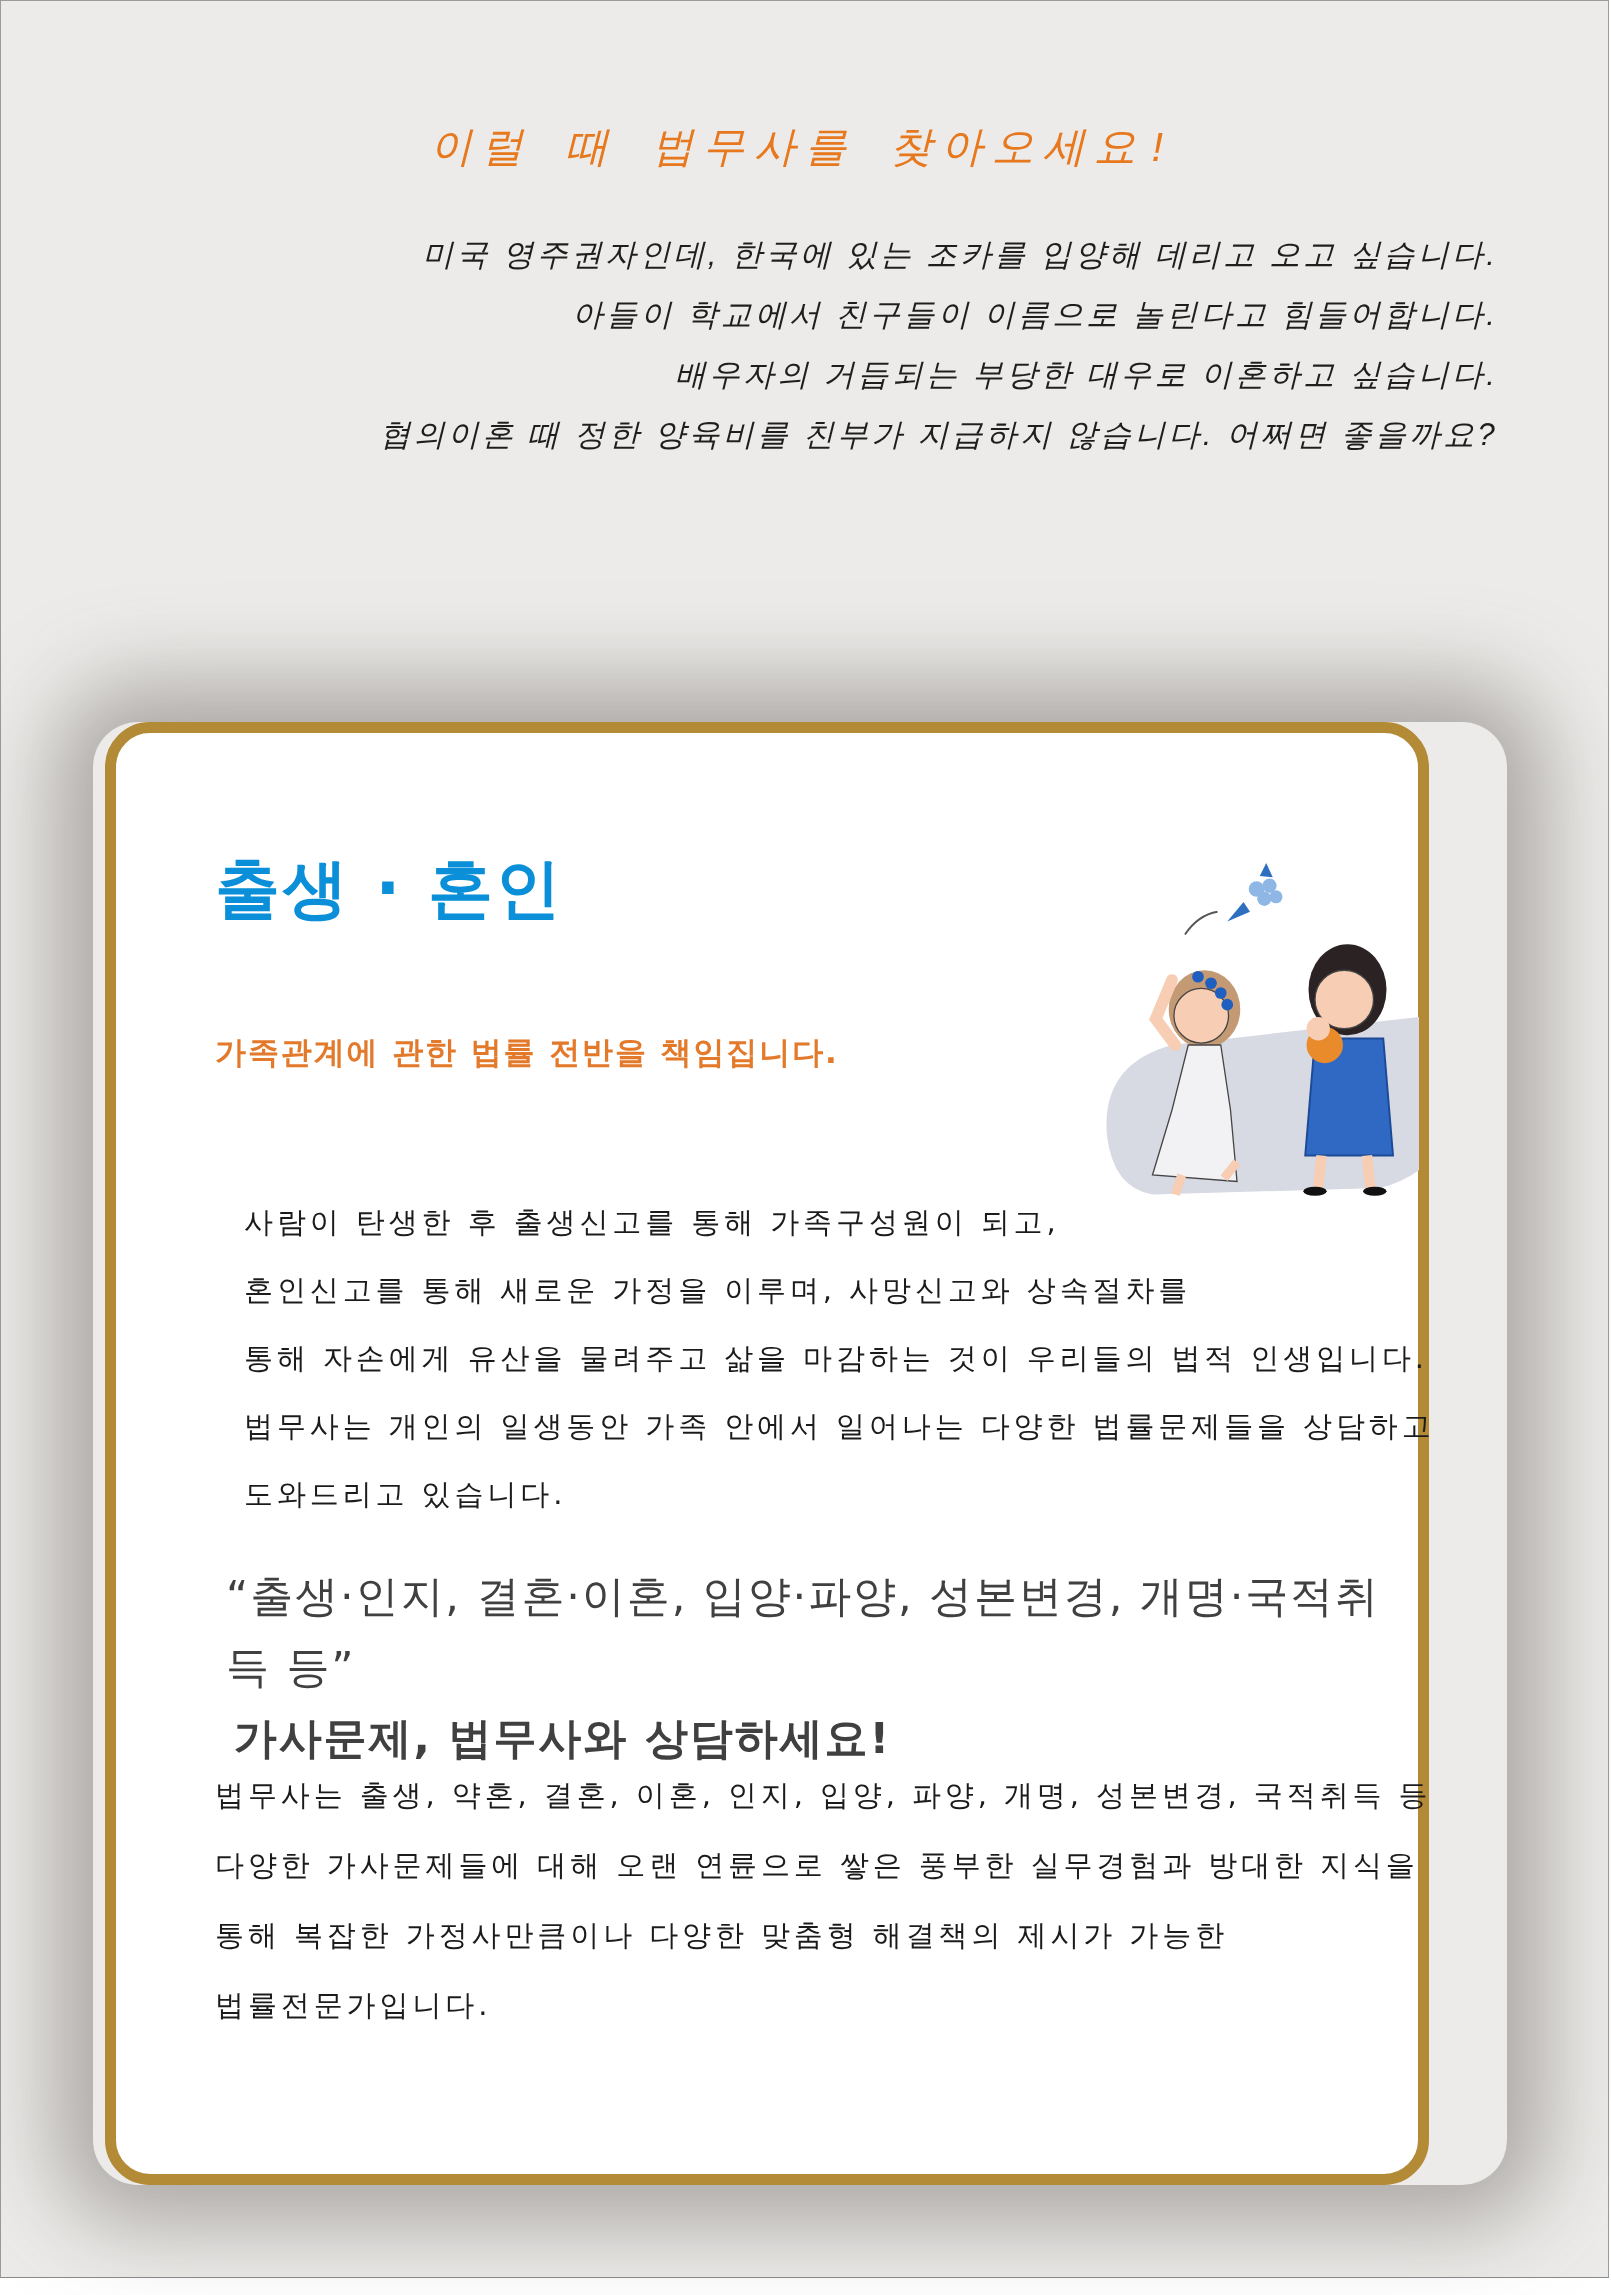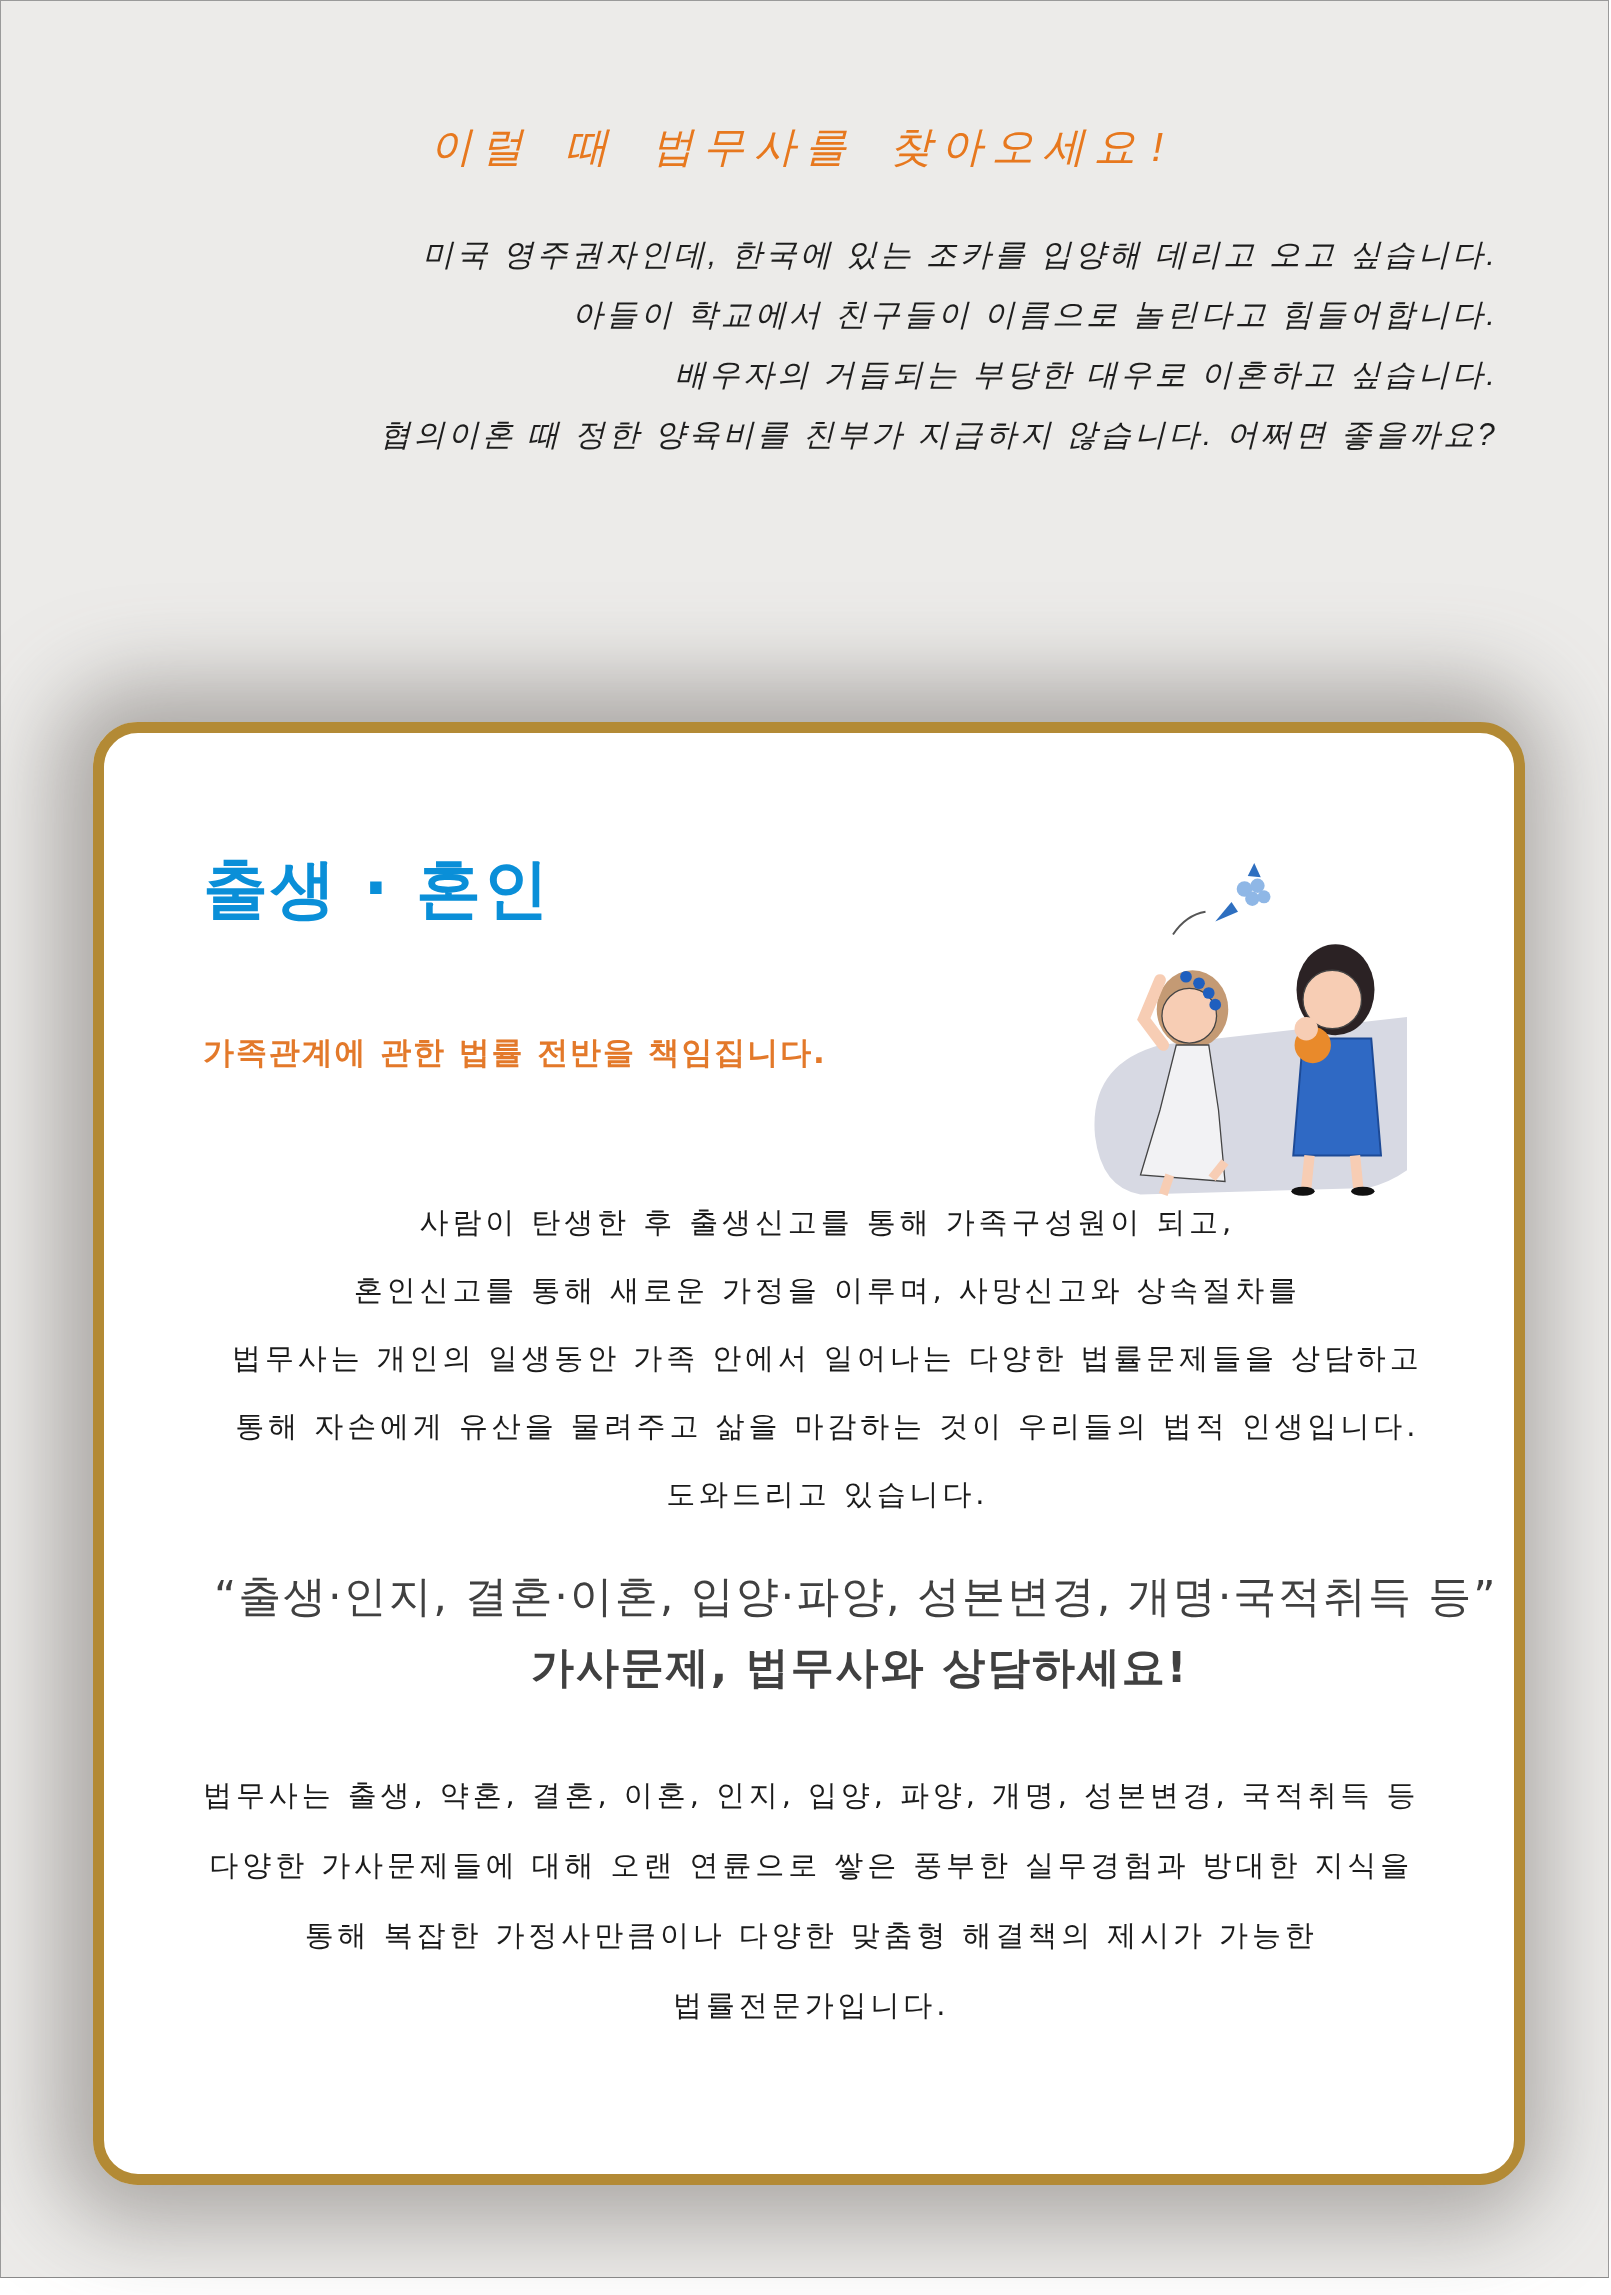--- a/index.html
+++ b/index.html
@@ -29,24 +29,23 @@
       font-size: 31px; line-height: 60px; letter-spacing: 3.2px;
       font-style: italic;
     }
     .cases div { white-space: nowrap; }
     .card-shadow {
       position: absolute; left: 92px; top: 721px; width: 1414px; height: 1463px;
       border-radius: 45px;
       box-shadow: 0 0 84px 39px rgba(120,115,112,0.55);
     }
     .card {
-      position: absolute; left: 92px; top: 721px; width: 1432px; height: 1463px;
+      position: absolute; left: 104px; top: 721px; width: 1324px; height: 1463px;
       box-sizing: border-box; border: 11.7px solid #b38a35; border-radius: 45px;
       background: #ffffff;
-      text-align: center;
     }
     .section-title {
       position: absolute; left: 99px; top: 114px;
       color: #0a8fd8; font-weight: bold; font-size: 65px; letter-spacing: 2.6px;
       line-height: 84px;
     }
     .lead {
       position: absolute; left: 99px; top: 296px;
       color: #e3792a; font-weight: bold; font-size: 31px; line-height: 47px;
       letter-spacing: 1.9px;
@@ -127,22 +126,22 @@
           <path d="M350 470 L345 520 M420 470 L425 520" stroke="#f7cdb4" stroke-width="16"></path>
           <ellipse cx="340" cy="525" rx="18" ry="7" fill="#111"></ellipse>
           <ellipse cx="432" cy="525" rx="18" ry="7" fill="#111"></ellipse>
         </g>
       </svg>
     </div>
 
     <div class="body-text p1">
       <div>사람이 탄생한 후 출생신고를 통해 가족구성원이 되고,</div>
       <div>혼인신고를 통해 새로운 가정을 이루며, 사망신고와 상속절차를</div>
+      <div>통해 자손에게 유산을 물려주고 삶을 마감하는 것이 우리들의 법적 인생입니다.</div>
       <div>법무사는 개인의 일생동안 가족 안에서 일어나는 다양한 법률문제들을 상담하고</div>
-      <div>통해 자손에게 유산을 물려주고 삶을 마감하는 것이 우리들의 법적 인생입니다.</div>
       <div>도와드리고 있습니다.</div>
     </div>
 
     <div class="highlight">
       <div>“출생·인지, 결혼·이혼, 입양·파양, 성본변경, 개명·국적취득 등”</div>
       <div class="strong">가사문제, 법무사와 상담하세요!</div>
     </div>
 
     <div class="body-text p2">
       <div>법무사는 출생, 약혼, 결혼, 이혼, 인지, 입양, 파양, 개명, 성본변경, 국적취득 등</div>

